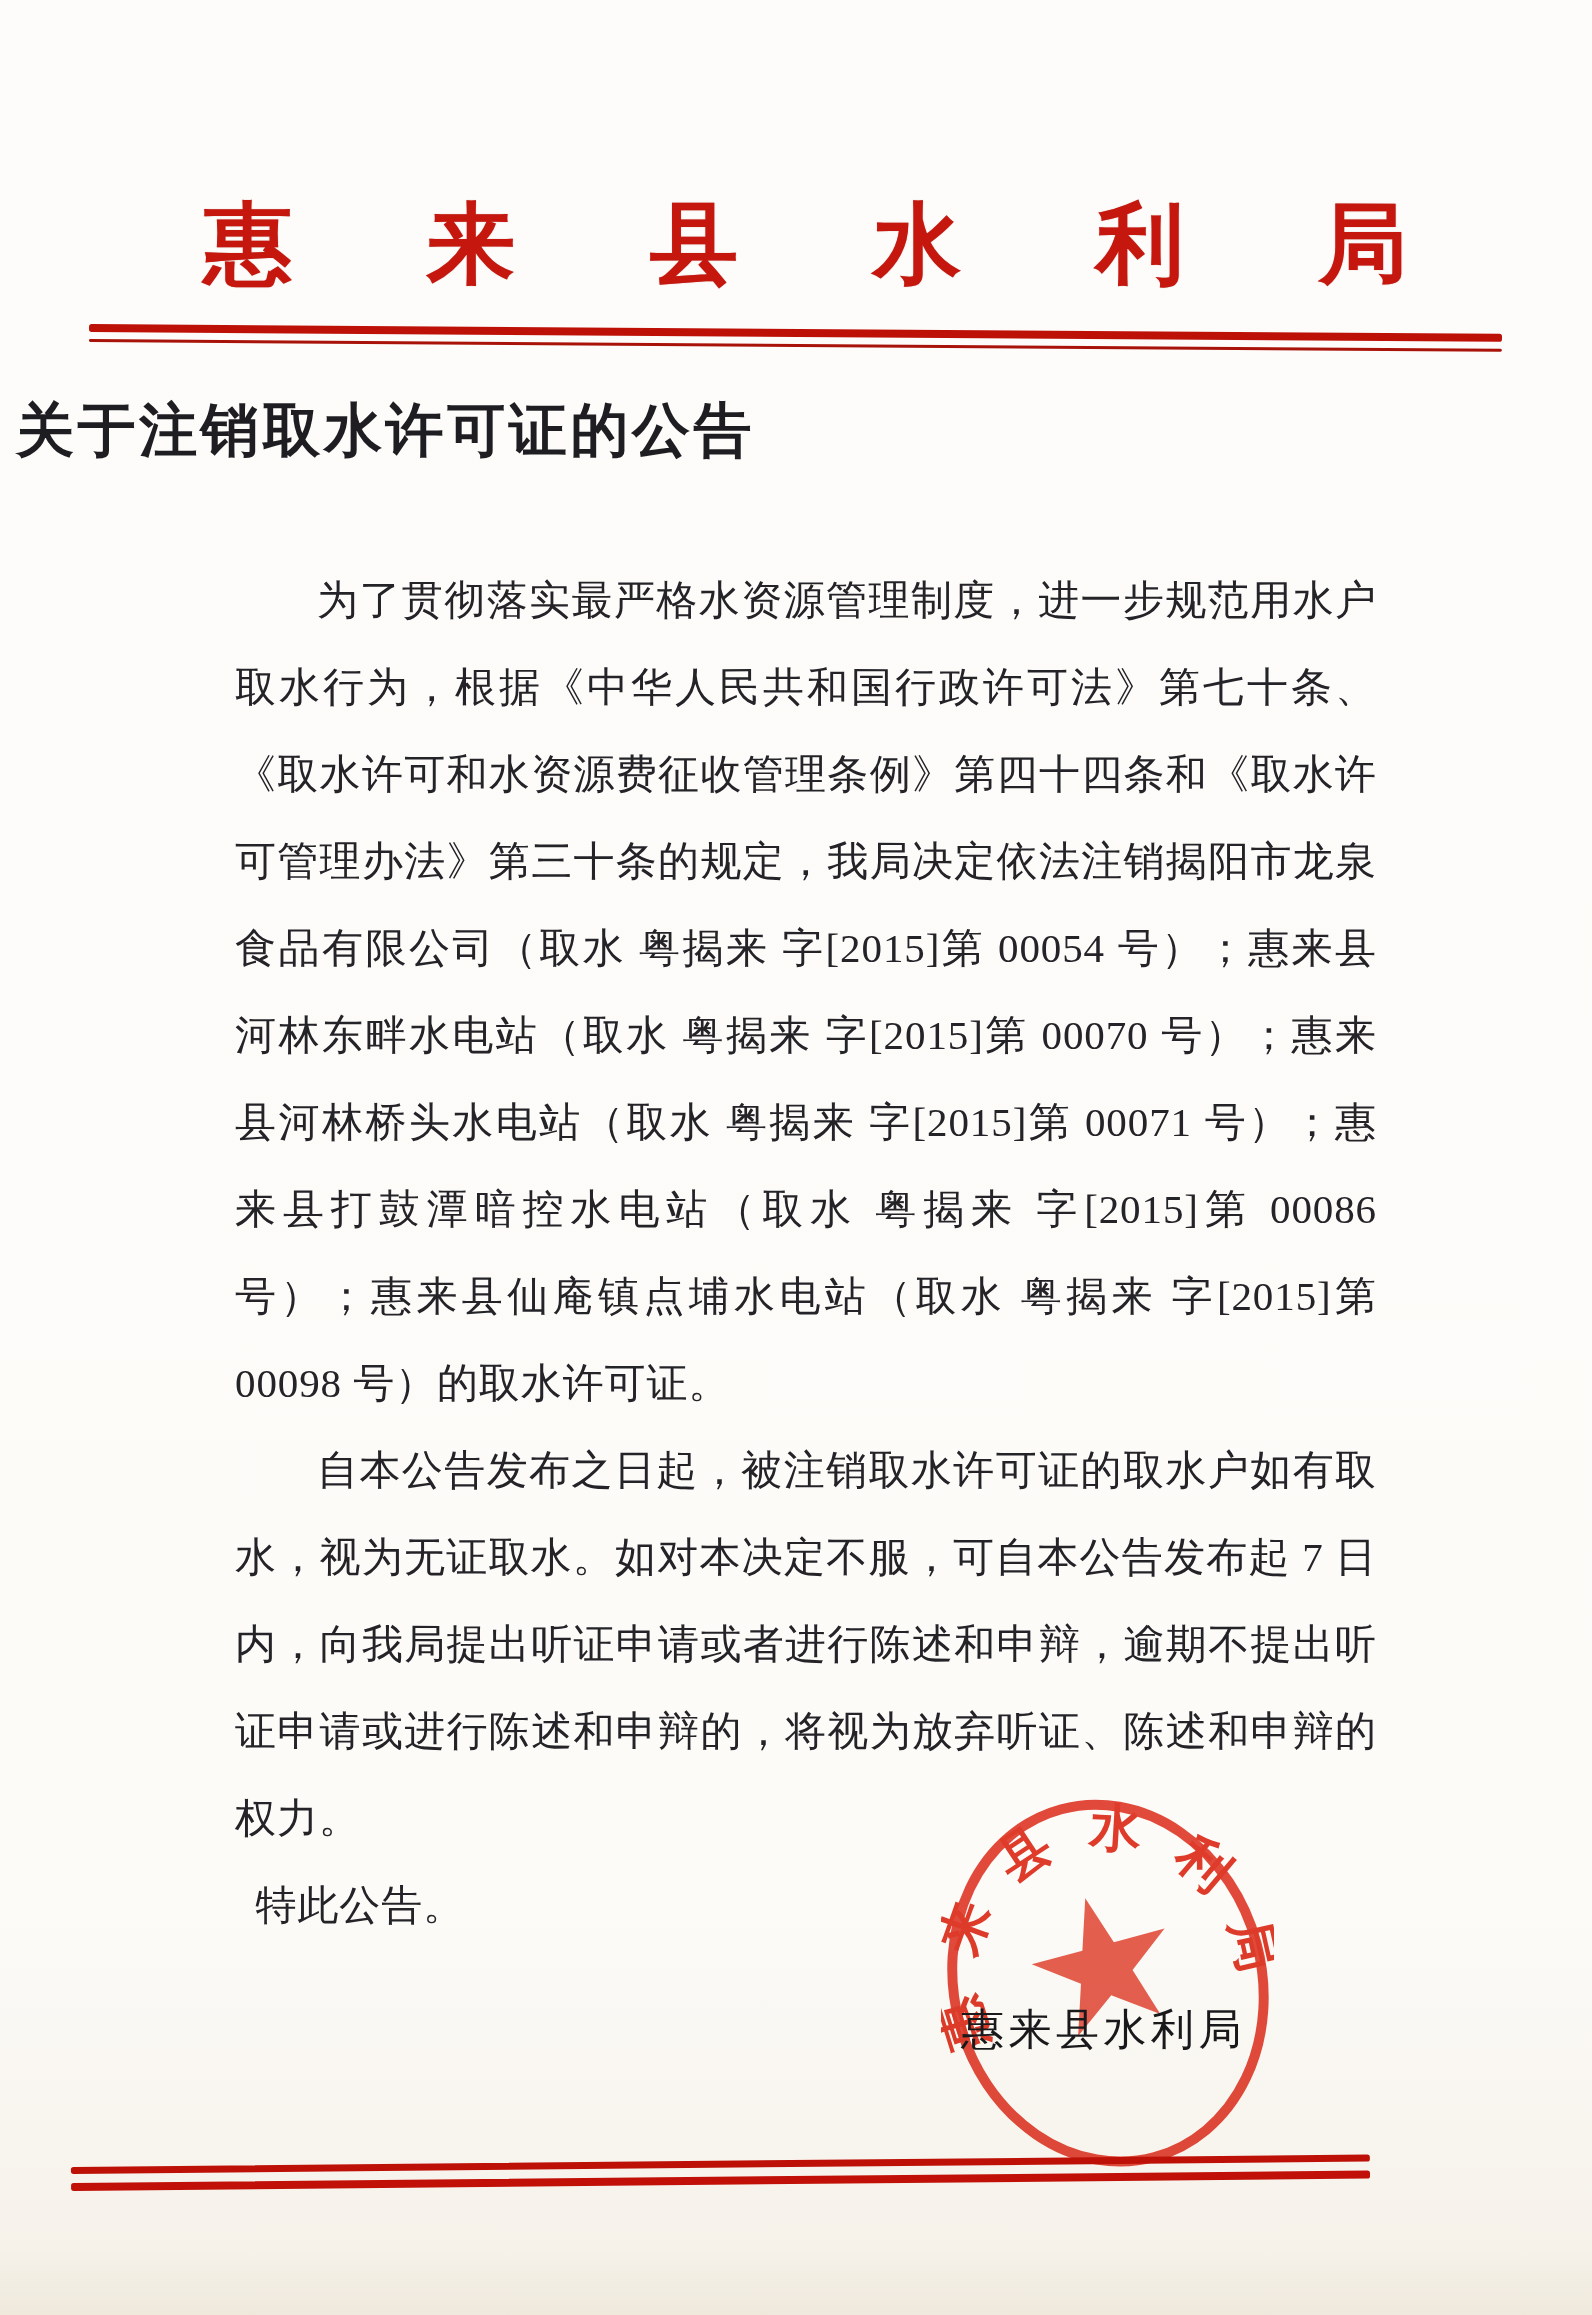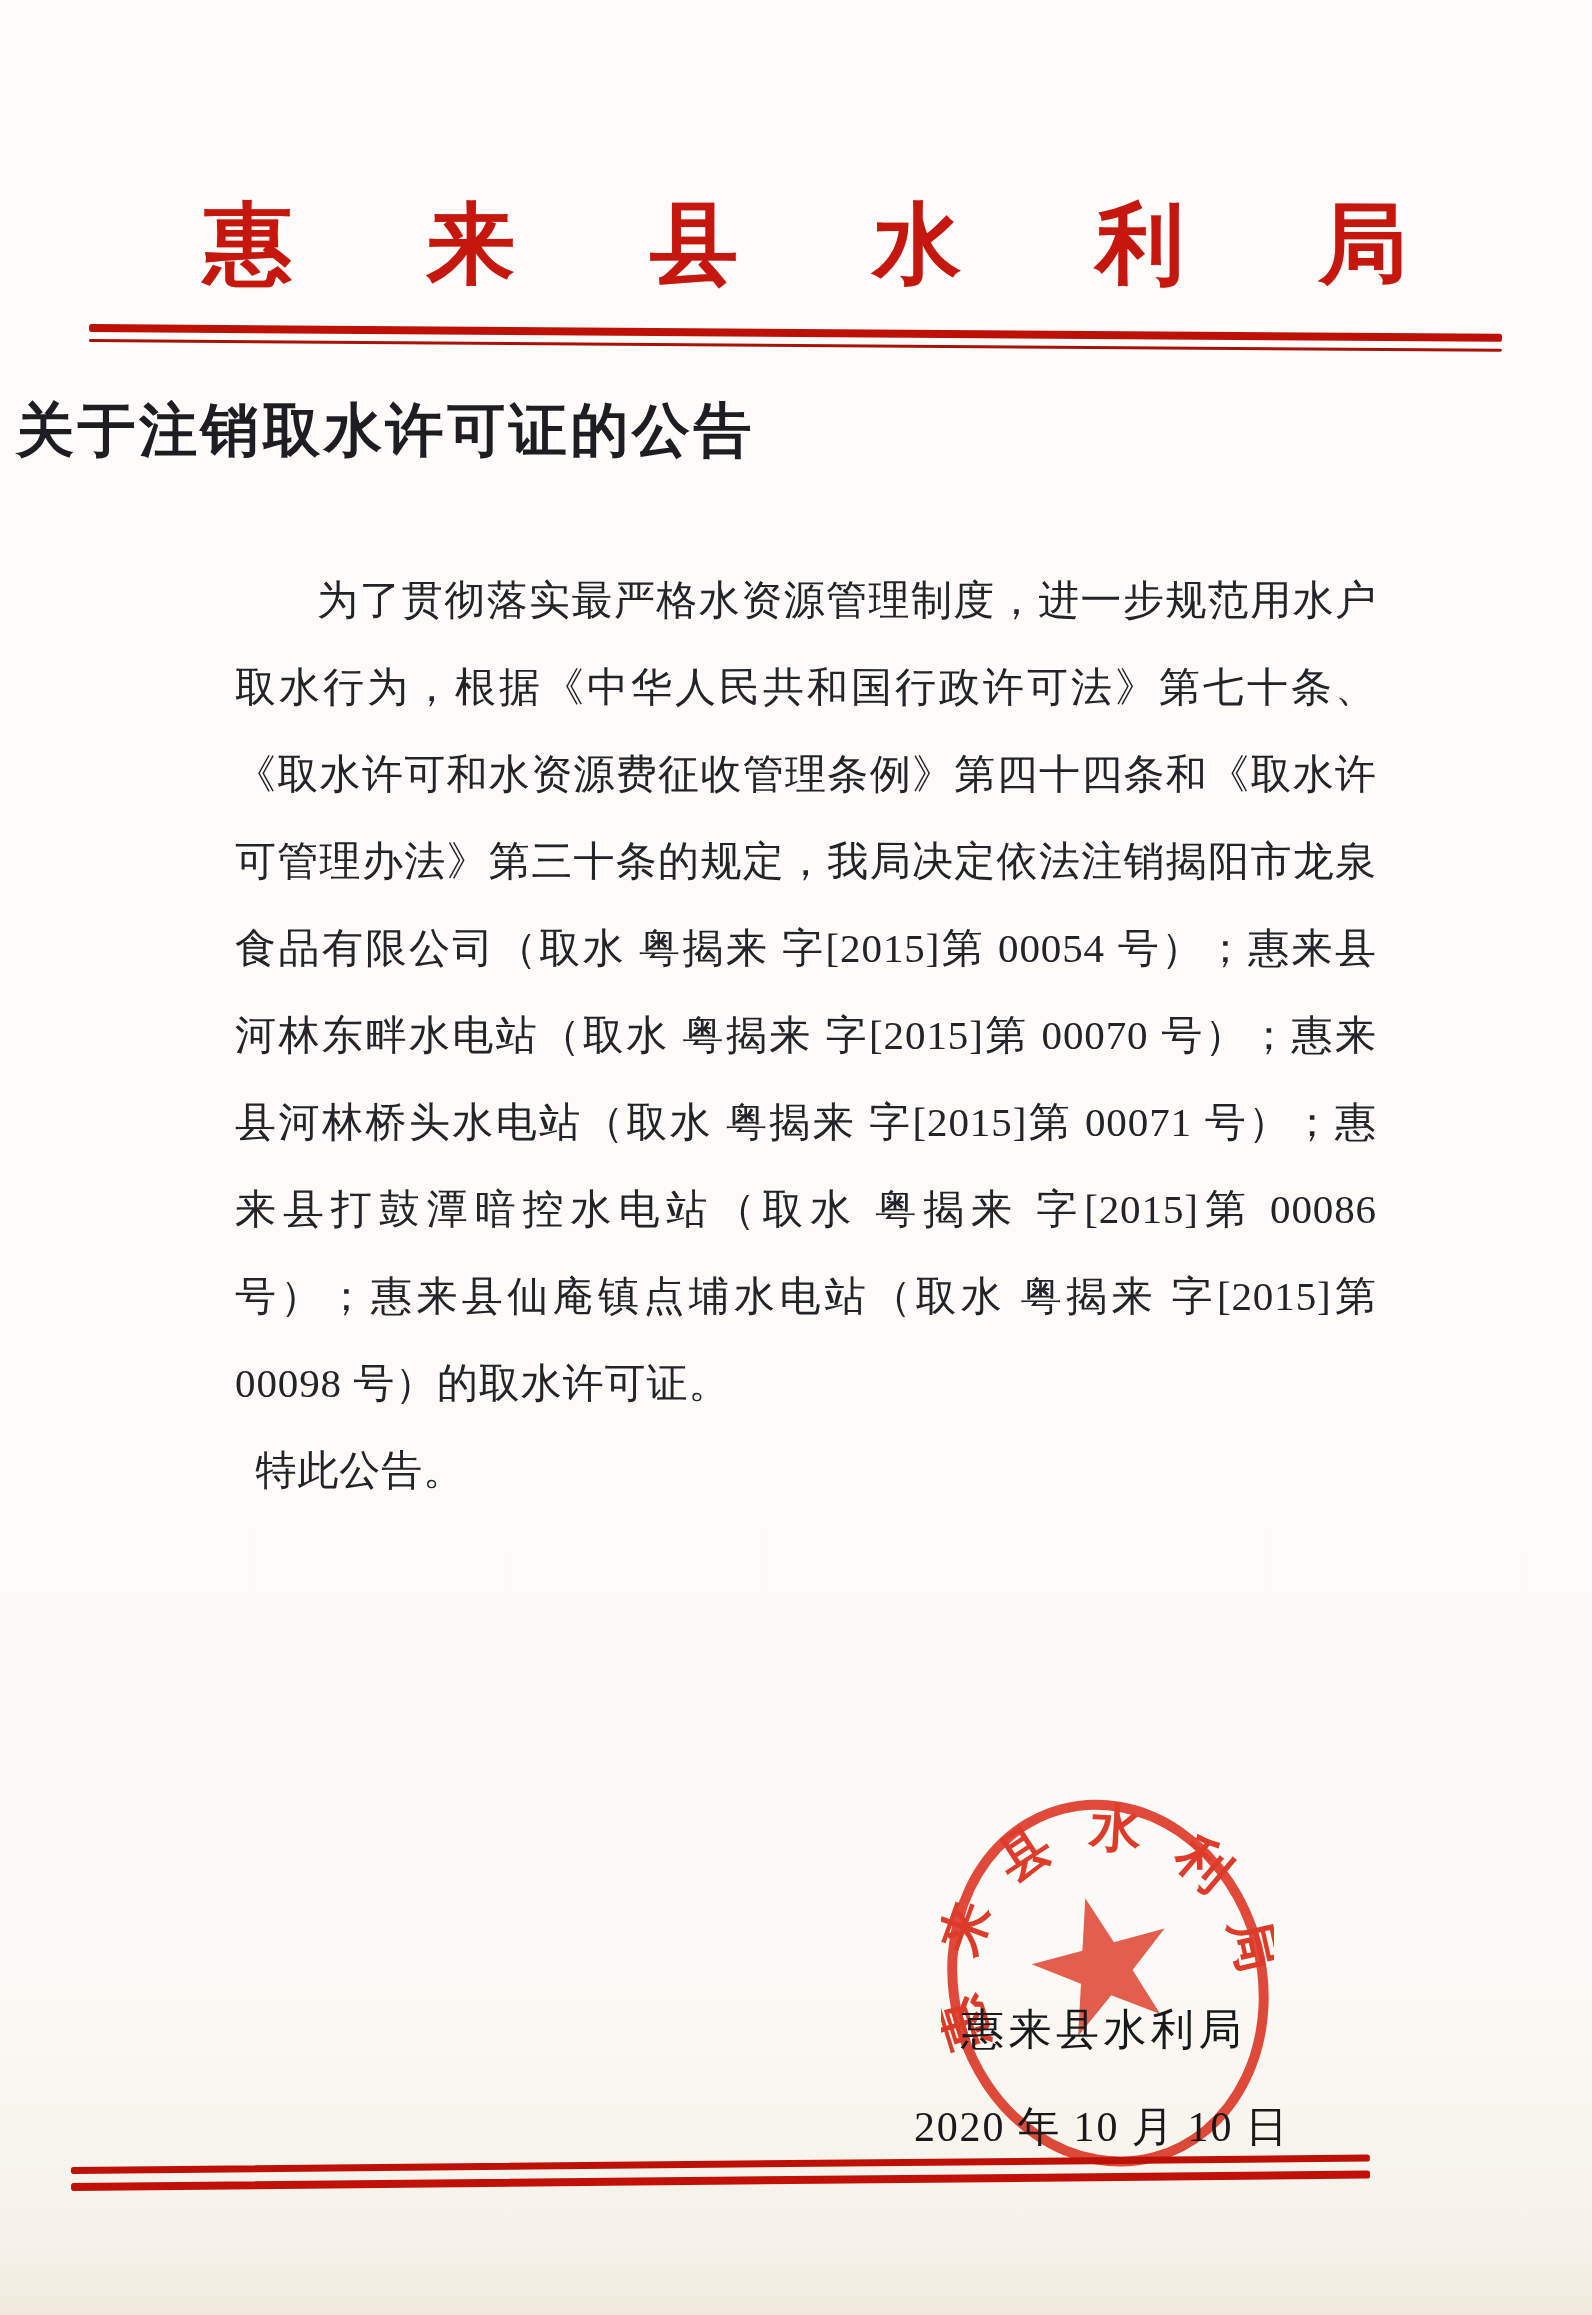--- a/index.html
+++ b/index.html
@@ -80,37 +80,37 @@
 
   <div class="rule-group-top">
     <div class="rule-thick"></div>
     <div class="rule-thin"></div>
   </div>
 
   <h1 class="doc-title">关于注销取水许可证的公告</h1>
 
   <main class="doc-body">
     <p class="indent-2">为了贯彻落实最严格水资源管理制度，进一步规范用水户取水行为，根据《中华人民共和国行政许可法》第七十条、《取水许可和水资源费征收管理条例》第四十四条和《取水许可管理办法》第三十条的规定，我局决定依法注销揭阳市龙泉食品有限公司（取水 粤揭来 字[2015]第 00054 号）；惠来县河林东畔水电站（取水 粤揭来 字[2015]第 00070 号）；惠来县河林桥头水电站（取水 粤揭来 字[2015]第 00071 号）；惠来县打鼓潭暗控水电站（取水 粤揭来 字[2015]第 00086 号）；惠来县仙庵镇点埔水电站（取水 粤揭来 字[2015]第 00098 号）的取水许可证。</p>
+    <p class="indent-2">自本公告发布之日起，被注销取水许可证的取水户如有取水，视为无证取水。如对本决定不服，可自本公告发布起 7 日内，向我局提出听证申请或者进行陈述和申辩，逾期不提出听证申请或进行陈述和申辩的，将视为放弃听证、陈述和申辩的权力。</p>
     <p class="indent-half">特此公告。</p>
   </main>
 
   <svg class="seal" viewBox="0 0 368 424">
     <g transform="rotate(-15 184 208)">
       <ellipse cx="184" cy="210" rx="170" ry="199" fill="none" stroke="#df2f1d" stroke-width="11" stroke-opacity="0.92"></ellipse>
       <polygon points="184,113 202,168 260,168 214,203 231,258 184,224 137,258 155,203 108,168 166,168" fill="#e23723" fill-opacity="0.85"></polygon>
       <path id="sealArc" d="M 51 267 A 147 147 0 1 1 317 267" fill="none"></path>
       <text font-size="57">
         <textPath href="#sealArc" startOffset="50%" text-anchor="middle" textLength="530">惠来县水利局</textPath>
       </text>
     </g>
   </svg>
 
   <div class="signature">惠来县水利局</div>
 
-  <div class="doc-date">2020 年 10 月 10 日</div>
 
   <div class="rule-group-bottom">
     <div class="rule-b1"></div>
     <div class="rule-b2"></div>
   </div>
 
 </div>
 
 
 </body></html>

